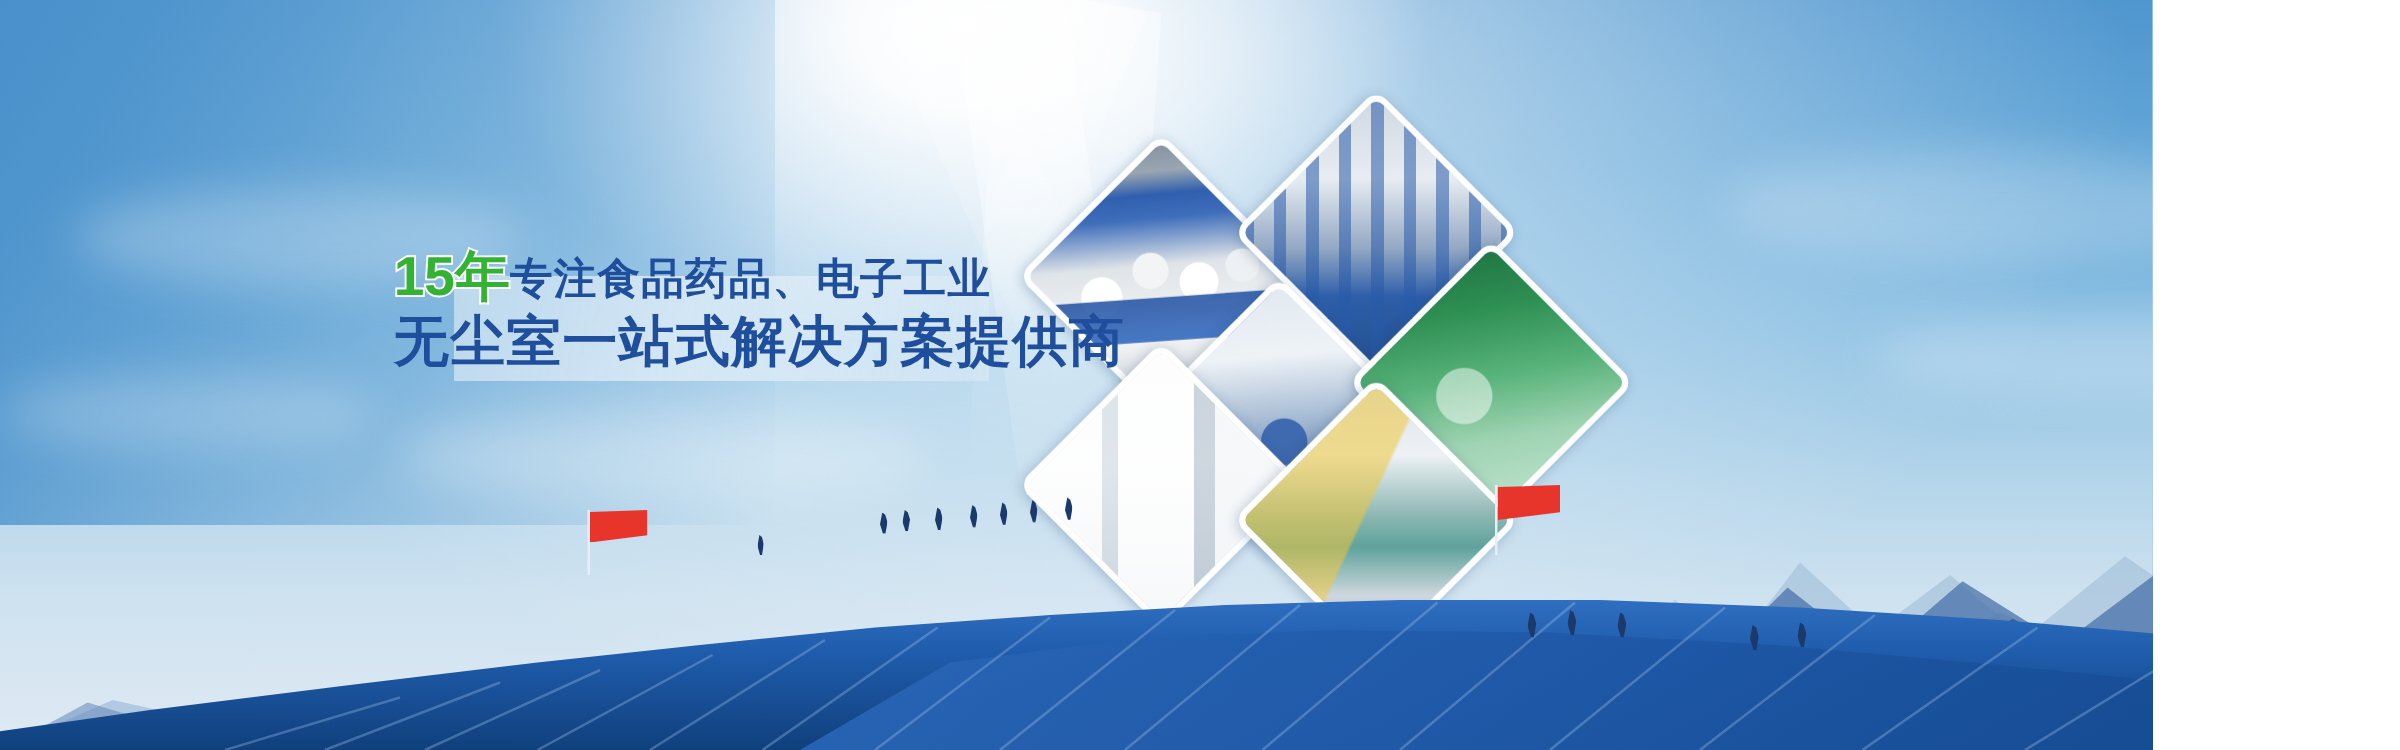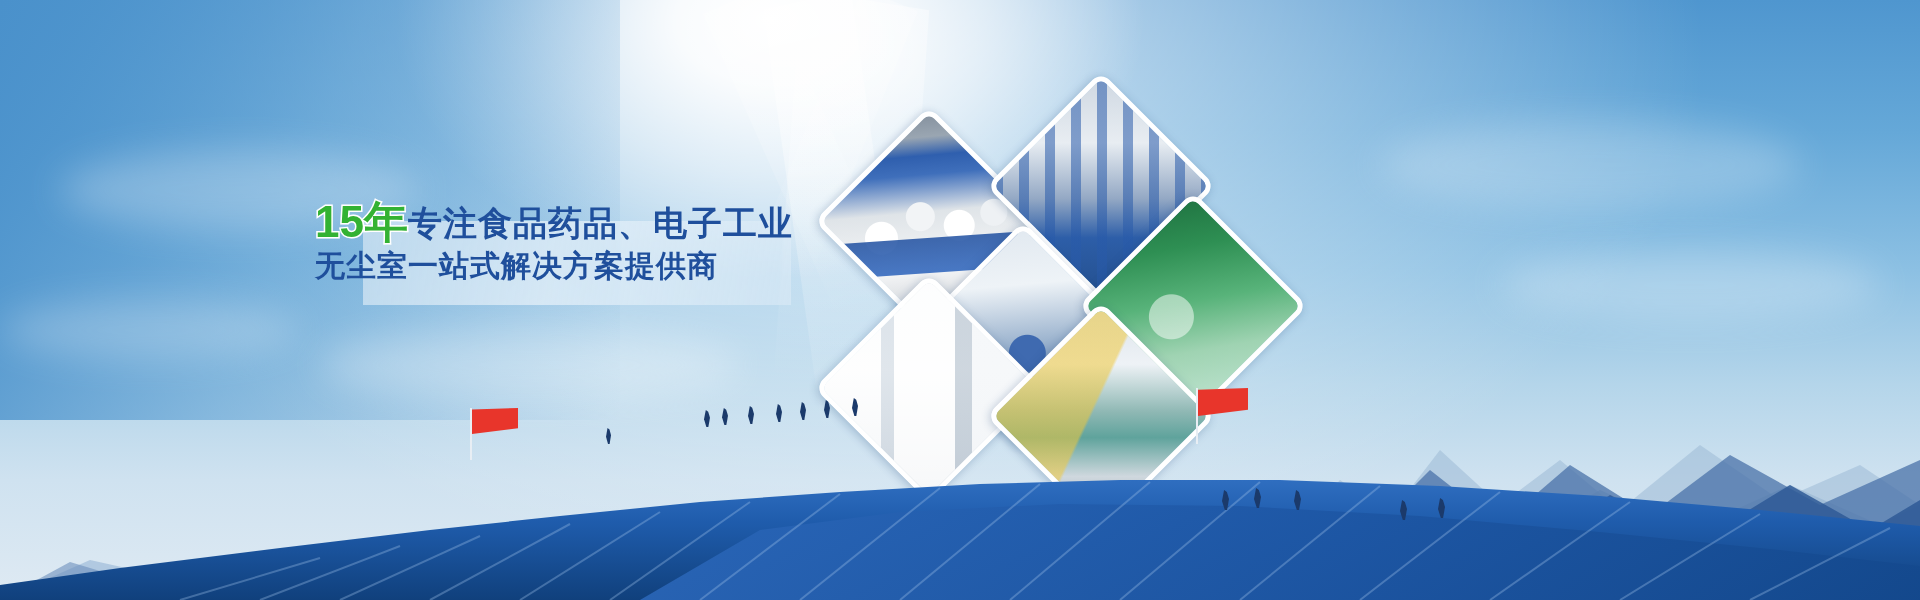--- a/index.html
+++ b/index.html
@@ -1,18 +1,18 @@
 <!DOCTYPE html>
 <html><head>
 <meta charset="utf-8">
 <style>
   html,body{margin:0;padding:0;}
   body{width:1920px;height:600px;overflow:hidden;font-family:"Liberation Sans",sans-serif;}
 
-  .banner{position:relative;width:1920px;height:600px;overflow:hidden;background:#5a9fd4;}
+  .banner{position:relative;width:1722px;height:600px;overflow:hidden;background:#5a9fd4;}
 
   
   .sky{position:absolute;inset:0;
     background:
       radial-gradient(ellipse 520px 360px at 770px 20px, rgba(255,255,255,1) 0%, rgba(255,255,255,.92) 18%, rgba(255,255,255,.55) 42%, rgba(255,255,255,0) 72%),
       radial-gradient(ellipse 1100px 700px at 880px 60px, rgba(255,255,255,.72) 0%, rgba(255,255,255,.28) 45%, rgba(255,255,255,0) 75%),
       linear-gradient(180deg,#4f96cf 0%, #65a8d8 22%, #8cc0e3 45%, #b4d5ea 64%, #cfe2f0 80%, #dfeaf3 100%);
   }
   .sky-left-deep{position:absolute;left:0;top:0;width:620px;height:420px;
     background:linear-gradient(110deg,#4a91cb 0%, rgba(90,158,210,.55) 48%, rgba(140,190,226,0) 100%);}
@@ -35,21 +35,21 @@
   .mtn svg{display:block;width:1920px;}
 
   
   .text-panel{position:absolute;left:363px;top:221px;width:428px;height:84px;
     background:linear-gradient(100deg, rgba(226,238,247,.62) 0%, rgba(232,242,250,.72) 45%, rgba(222,236,247,.55) 100%);
     backdrop-filter:blur(1px);}
   .headline{position:absolute;left:315px;top:196px;width:520px;z-index:6;
     line-height:1.18;white-space:nowrap;}
   .line{display:block;font-weight:bold;letter-spacing:1px;}
   .line1{font-size:34px;}
-  .line2{font-size:30px;color:#1f4f9c;}
+  .line2{font-size:44px;color:#1f4f9c;}
   .years{color:#33b233;font-size:44px;font-weight:bold;letter-spacing:0;
     -webkit-text-stroke:3px #ffffff;paint-order:stroke fill;
     text-shadow:0 0 2px rgba(255,255,255,.9);vertical-align:-2px;}
   .lead{color:#1f4f9c;}
 
   
   .diamonds{position:absolute;left:830px;top:85px;width:460px;height:400px;z-index:5;}
   .dia{position:absolute;width:152px;height:152px;transform:rotate(45deg);
     border:5px solid #ffffff;border-radius:12px;overflow:hidden;
     box-shadow:0 2px 10px rgba(30,70,120,.28);}

